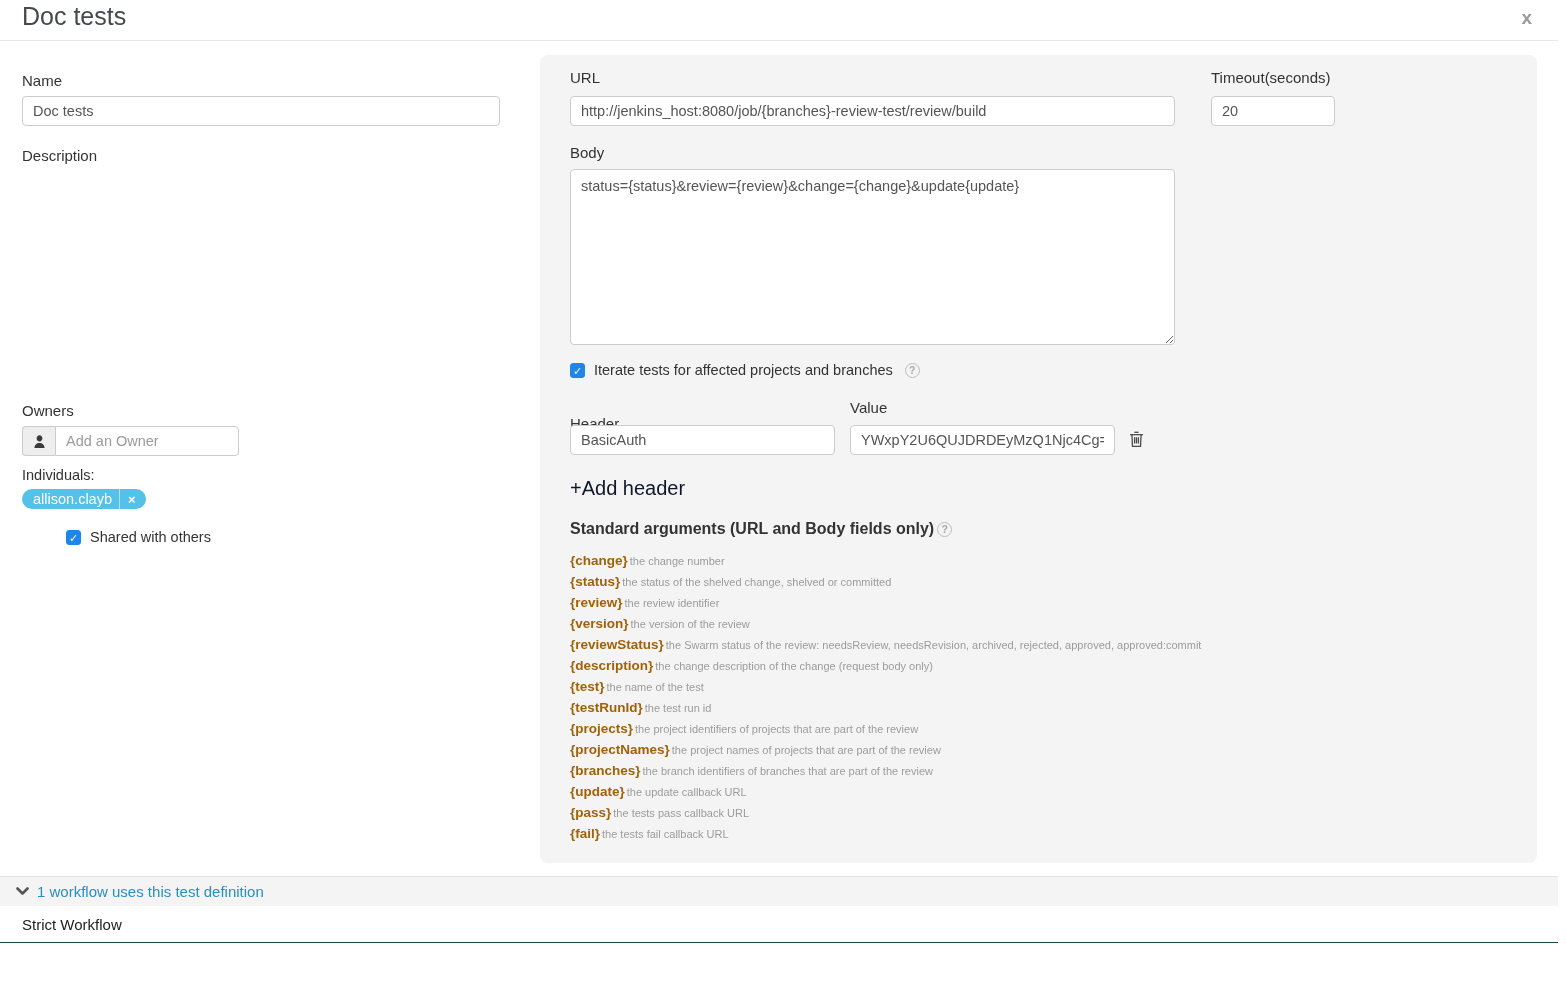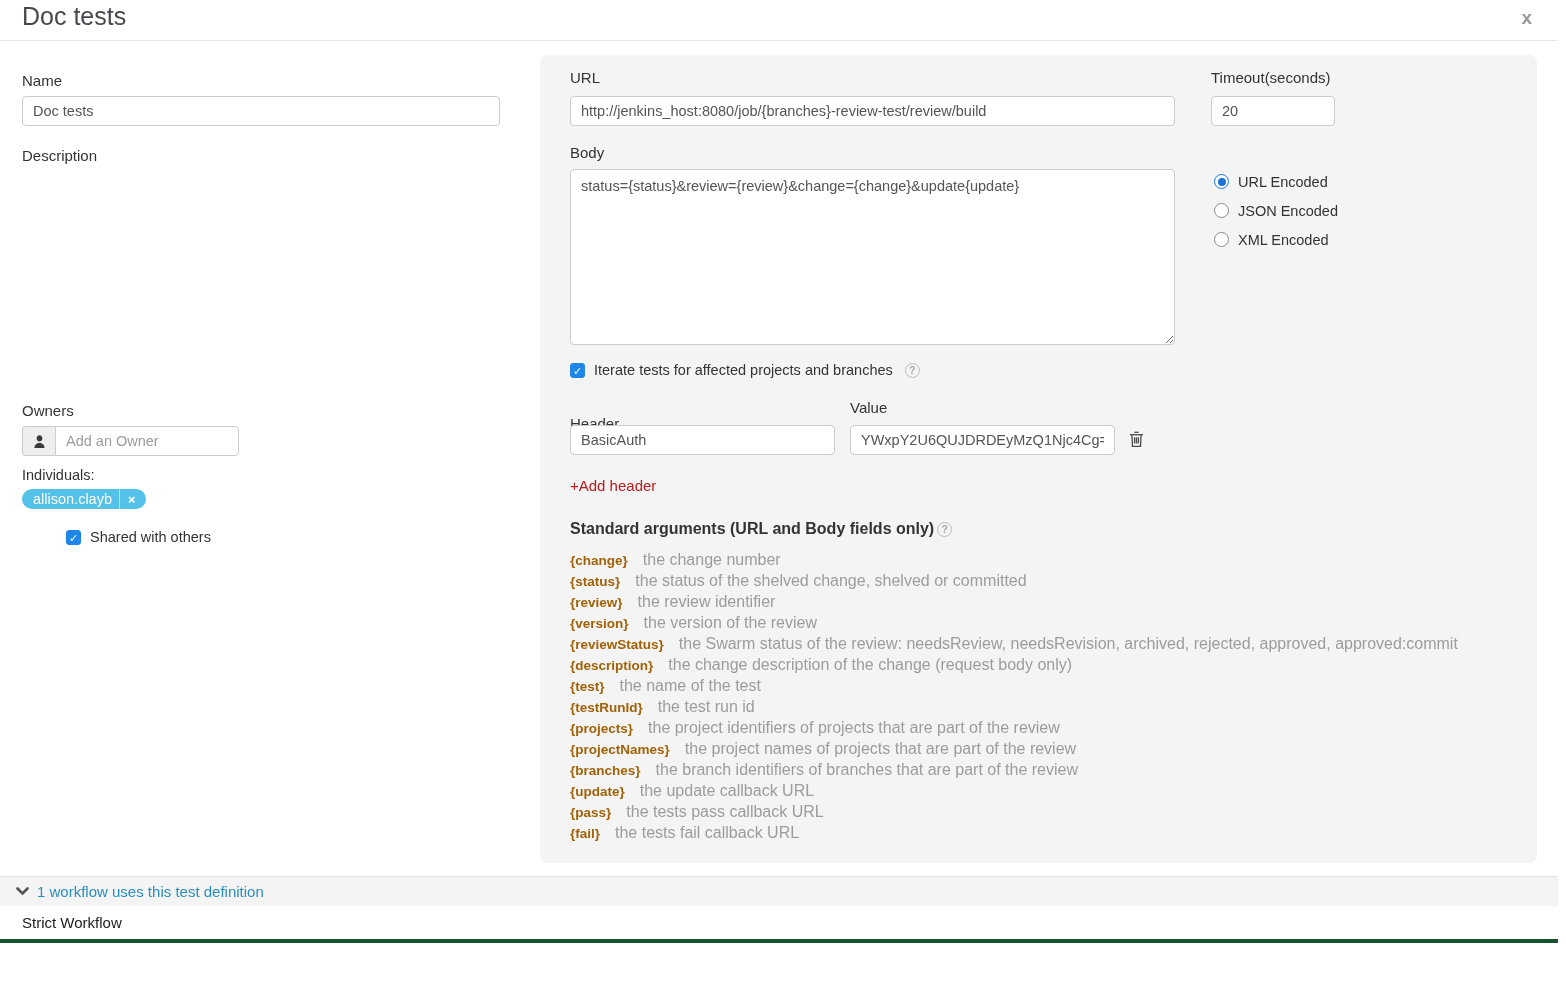--- a/index.html
+++ b/index.html
@@ -55,32 +55,32 @@
   .radio.checked { border-color:#1a73d9; }
   .radio.checked::after { content:""; position:absolute; left:2.5px; top:2.5px; width:8px; height:8px; border-radius:50%; background:#1a73d9; }
   .iterate-row { position:absolute; left:30px; top:307px; }
   .q { display:inline-flex; align-items:center; justify-content:center; width:15px; height:15px; border:1px solid #bdbdbd;
        border-radius:50%; color:#a8a8a8; font-size:10.5px; font-weight:700; margin-left:3px; cursor:pointer; flex:0 0 auto; }
   .hv-hdr-lbl  { position:absolute; left:30px;  top:344px;margin-top:16px; }
   .hv-val-lbl  { position:absolute; left:310px; top:344px; }
   .hv-hdr-inp  { position:absolute; left:30px;  top:370px; width:265px; }
   .hv-val-inp  { position:absolute; left:310px; top:370px; width:265px; }
   .trash       { position:absolute; left:589px; top:376px; cursor:pointer; }
-  .add-hdr     { position:absolute; left:30px; top:422px; font-size:15px; color:#b91c1c; cursor:pointer; }
+  .add-hdr     { position:absolute; left:30px; top:422px; font-size:20px; color:#0f172a; cursor:pointer; }
   .std-title   { position:absolute; left:30px; top:465px; font-size:16px; font-weight:600; color:#333; display:flex; align-items:center; }
   .args        { position:absolute; left:30px; top:494px; }
   .arg-row     { height:21px; line-height:21px; white-space:nowrap; }
   .arg-name    { font-size:13.5px; font-weight:600; color:#a16207; }
-  .arg-desc    { font-size:16px; color:#9c9c9c; margin-left:15px; }
+  .arg-desc    { font-size:11px; color:#9c9c9c; margin-left:2px; }
 
   
   .wf-bar { position:absolute; left:0; top:876px; right:8px; height:30px; background:#f4f4f4;
             border-top:1px solid #e2e2e2; display:flex; align-items:center; padding-left:16px; }
   .wf-link { display:flex; align-items:center; gap:8px; font-size:15px; color:#2a8fc0; cursor:pointer; }
-  .wf-row { position:absolute; left:0; top:906px; right:8px; height:37px; background:#fff; border-bottom:4px solid #14532d;
+  .wf-row { position:absolute; left:0; top:906px; right:8px; height:37px; background:#fff; border-bottom:1px solid #14532d;
             display:flex; align-items:center; padding-left:22px; font-size:15px; color:#222; }
 
   
   .btn-bar { position:absolute; left:22px; top:958px; display:flex; gap:11px; }
   .btn { height:33px; padding:0 15px; border-radius:4px; font-size:15px; font-family:inherit; cursor:pointer; border:1px solid transparent; }
   .btn-save   { background:#2e6da4; border-color:#2a6496; color:#fff; }
   .btn-cancel { background:#fff; border-color:#ccc; color:#333; }
   .btn-delete { background:#e2a2a8; border-color:#dc9aa0; color:#f4d6d7; cursor:default; }
 </style>
 </head>
@@ -122,34 +122,20 @@
   <div class="panel">
     <div class="lbl url-lbl">URL</div>
     <input class="inp url-inp" value="http://jenkins_host:8080/job/{branches}-review-test/review/build" style="">
 
     <div class="lbl timeout-lbl">Timeout(seconds)</div>
     <input class="inp timeout-inp" value="20" style="">
 
     <div class="lbl body-lbl">Body</div>
     <textarea class="inp body-ta" style="">status={status}&amp;review={review}&amp;change={change}&amp;update{update}</textarea>
 
-    <div class="radios">
-      <div class="radio-row">
-        <span class="radio checked"></span>
-        <span>URL Encoded</span>
-      </div>
-      <div class="radio-row">
-        <span class="radio"></span>
-        <span>JSON Encoded</span>
-      </div>
-      <div class="radio-row">
-        <span class="radio"></span>
-        <span>XML Encoded</span>
-      </div>
-    </div>
 
     <div class="check-row iterate-row">
       <span class="cb checked"></span>
       <span class="check-lbl">Iterate tests for affected projects and branches</span>
       <span class="q">?</span>
     </div>
 
     <div class="lbl hv-hdr-lbl">Header</div>
     <div class="lbl hv-val-lbl">Value</div>
     <input class="inp hv-hdr-inp" value="BasicAuth" style="">

